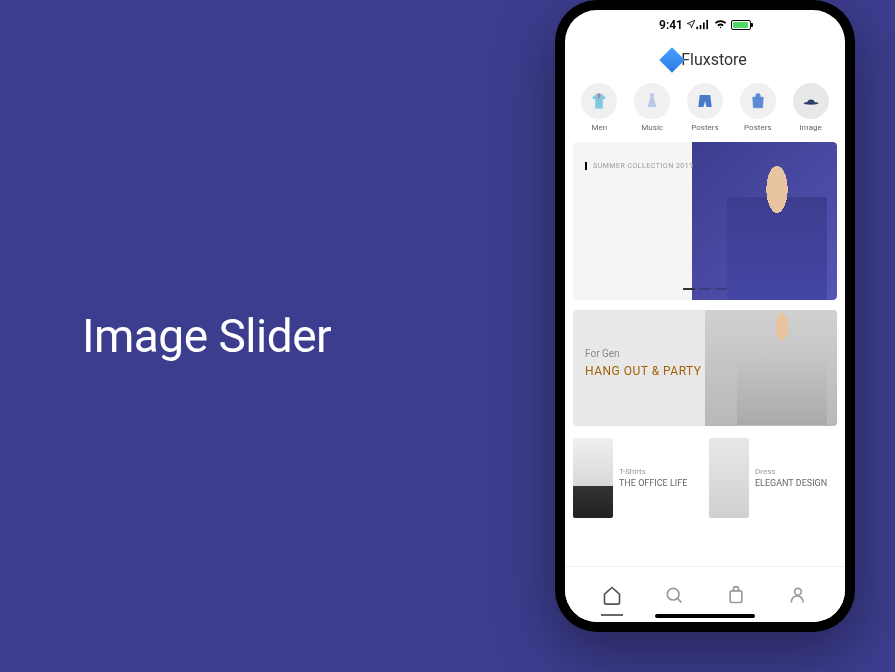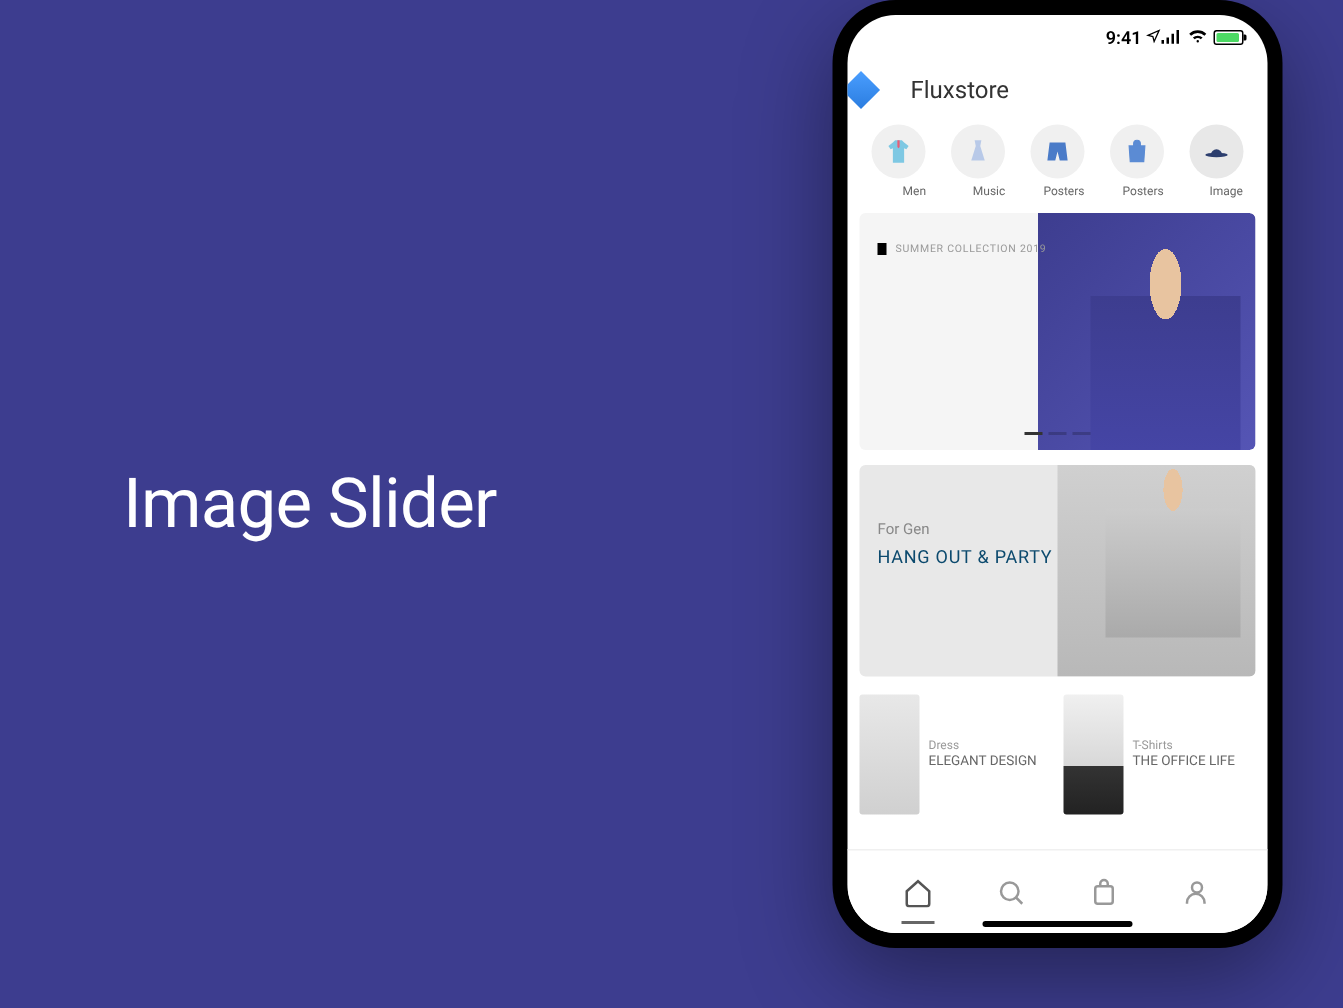--- a/index.html
+++ b/index.html
@@ -1,47 +1,47 @@
 <!DOCTYPE html>
 <html><head>
 <meta charset="utf-8">
 <style>
 *{margin:0;padding:0;box-sizing:border-box;font-family:-apple-system,BlinkMacSystemFont,'Segoe UI',Roboto,sans-serif}
 body{background:#3d3d8f;width:895px;height:672px;display:flex;align-items:center;position:relative}
 .slide-title{color:#fff;font-size:46px;font-weight:400;margin-left:82px;letter-spacing:-0.5px}
 .phone-frame{position:absolute;right:40px;top:0;width:300px;height:632px;background:#000;border-radius:42px;padding:10px;box-shadow:0 20px 60px rgba(0,0,0,0.4)}
 .phone-screen{width:100%;height:100%;background:#fff;border-radius:32px;overflow:hidden;position:relative;display:flex;flex-direction:column}
-.status-bar{display:flex;justify-content:flex-end;align-items:center;padding:8px 16px 4px;font-size:12px;font-weight:600}
+.status-bar{display:flex;justify-content:center;align-items:center;padding:8px 16px 4px;font-size:12px;font-weight:600}
 .status-right{display:flex;gap:4px;align-items:center}
 .signal-icon{width:14px;height:10px}
 .wifi-icon{width:13px;height:10px}
 .battery-icon{width:20px;height:10px;border:1px solid #000;border-radius:2px;position:relative}
 .battery-icon::after{content:'';position:absolute;right:-3px;top:2px;width:2px;height:4px;background:#000;border-radius:0 1px 1px 0}
 .battery-fill{position:absolute;left:1px;top:1px;bottom:1px;width:85%;background:#4cd964;border-radius:1px}
-.app-header{display:flex;align-items:center;gap:24px;padding:14px 0 10px}
+.app-header{display:flex;justify-content:center;align-items:center;gap:0;padding:14px 0 10px}
 .logo-icon{width:18px;height:18px;transform:rotate(45deg);background:linear-gradient(135deg,#4a9eff 0%,#2b7de0 100%)}
 .app-title{font-size:16px;font-weight:400;color:#333}
 .categories{display:flex;justify-content:space-around;padding:4px 8px 10px}
-.cat-item{display:flex;flex-direction:column;align-items:flex-end;gap:4px;cursor:pointer}
+.cat-item{display:flex;flex-direction:column;align-items:center;gap:4px;cursor:pointer}
 .cat-circle{width:36px;height:36px;border-radius:50%;background:#f0f0f0;display:flex;align-items:center;justify-content:center}
 .cat-label{font-size:8px;color:#666}
 .content-scroll{flex:1;overflow-y:auto;padding:0 8px 60px}
 .hero-card{position:relative;background:#f5f5f5;border-radius:4px;overflow:hidden;height:158px;margin-bottom:10px}
 .hero-img{position:absolute;right:0;top:0;width:55%;height:100%;background:linear-gradient(135deg,#3d3d8f 0%,#5555b5 100%);border-radius:0 4px 4px 0}
 .hero-figure{position:absolute;right:10px;top:0;width:100px;height:158px;background:radial-gradient(ellipse at 50% 30%,#e8c4a0 0%,#e8c4a0 15%,transparent 15%),linear-gradient(180deg,transparent 0%,transparent 35%,#3d3d8f 35%,#4545a5 100%)}
-.hero-badge{position:absolute;top:20px;left:12px;font-size:7px;color:#999;letter-spacing:0.5px;border-left:6px solid #000000;padding-left:6px}
+.hero-badge{position:absolute;top:20px;left:12px;font-size:7px;color:#999;letter-spacing:0.5px;border-left:2px solid #000000;padding-left:6px}
 .hero-text{position:absolute;top:48px;left:12px;font-size:14px;color:#222;line-height:1.3;max-width:110px}
 .hero-dots{position:absolute;bottom:10px;left:50%;transform:translateX(-50%);display:flex;gap:4px}
 .dot{width:12px;height:2px;background:rgba(0,0,0,0.2)}
 .dot.active{background:#333}
-.banner-card{position:relative;background:#e8e8e8;height:141px;border-radius:4px;overflow:hidden;margin-bottom:12px}
+.banner-card{position:relative;background:#e8e8e8;height:116px;border-radius:4px;overflow:hidden;margin-bottom:12px}
 .banner-img{position:absolute;right:0;top:0;width:50%;height:100%;background:linear-gradient(180deg,#d0d0d0 0%,#b8b8b8 100%)}
 .banner-figure{position:absolute;right:10px;top:-5px;width:90px;height:120px;background:radial-gradient(ellipse at 50% 18%,#e8c4a0 0%,#e8c4a0 10%,transparent 10%),linear-gradient(180deg,transparent 0%,transparent 28%,#ccc 28%,#aaa 100%)}
 .banner-sub{position:absolute;top:38px;left:12px;font-size:10px;color:#888}
-.banner-title{position:absolute;top:54px;left:12px;font-size:12px;color:#0c4a6e;letter-spacing:0.5px}
+.banner-title{position:absolute;top:54px;left:12px;font-size:12px;color:#a16207;letter-spacing:0.5px}
 .product-row{display:flex;gap:8px}
 .product-card{flex:1;display:flex;gap:6px}
 .product-img{width:40px;height:80px;background:linear-gradient(180deg,#f0f0f0 0%,#d8d8d8 60%,#333 60%,#222 100%);border-radius:2px}
 .product-img.dress{background:linear-gradient(180deg,#e8e8e8 0%,#d0d0d0 100%)}
 .product-info{display:flex;flex-direction:column;justify-content:center;gap:2px}
 .product-sub{font-size:8px;color:#999}
 .product-title{font-size:9px;color:#666;line-height:1.2}
 .bottom-nav{position:absolute;bottom:0;left:0;right:0;height:56px;background:#fff;border-top:1px solid #f0f0f0;display:flex;justify-content:space-around;align-items:center;padding:0 16px}
 .nav-item{width:22px;height:22px;display:flex;align-items:center;justify-content:center;cursor:pointer;position:relative}
 .nav-item.active::after{content:'';position:absolute;bottom:-10px;left:0;right:0;height:2px;background:#666}
@@ -141,31 +141,31 @@
   <div class="banner-card">
     <div class="banner-img">
             <div class="banner-figure"></div>
           </div>
     <div class="banner-sub">For Gen</div>
     <div class="banner-title">HANG OUT &amp; PARTY</div>
   </div>
 
   <div class="product-row">
     <div class="product-card">
+      <div class="product-img"></div>
+      <div class="product-info">
+        <span class="product-sub">T-Shirts</span>
+        <span class="product-title">THE OFFICE LIFE</span>
+      </div>
+    </div>
+    <div class="product-card">
       <div class="product-img dress"></div>
       <div class="product-info">
         <span class="product-sub">Dress</span>
         <span class="product-title">ELEGANT DESIGN</span>
-      </div>
-    </div>
-    <div class="product-card">
-      <div class="product-img"></div>
-      <div class="product-info">
-        <span class="product-sub">T-Shirts</span>
-        <span class="product-title">THE OFFICE LIFE</span>
       </div>
     </div>
   </div>
 </div>
 
 <div class="bottom-nav">
   <div class="nav-item active">
           <svg width="20" height="20" viewBox="0 0 24 24" fill="none" stroke="#555" stroke-width="2">
             <path d="M3 11l9-8 9 8v10a2 2 0 01-2 2H5a2 2 0 01-2-2V11z"></path>
           </svg>

